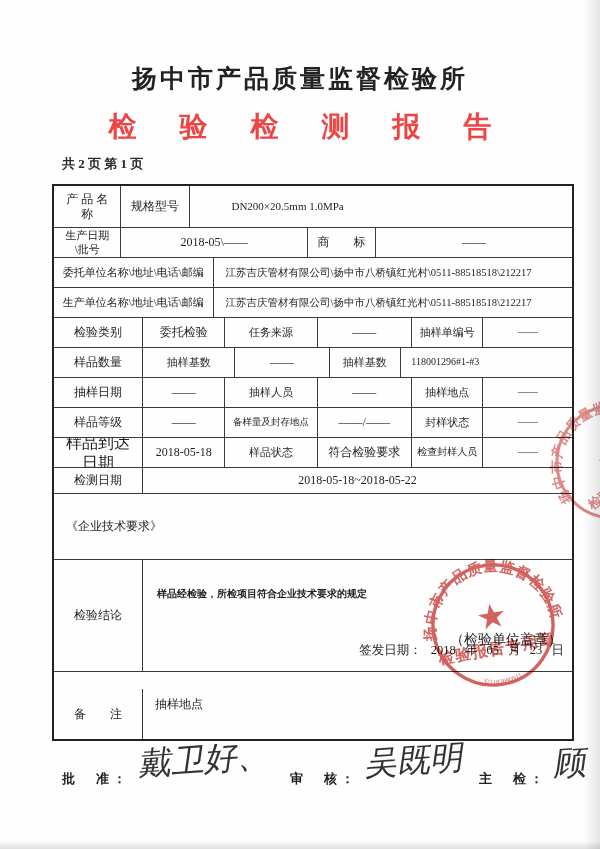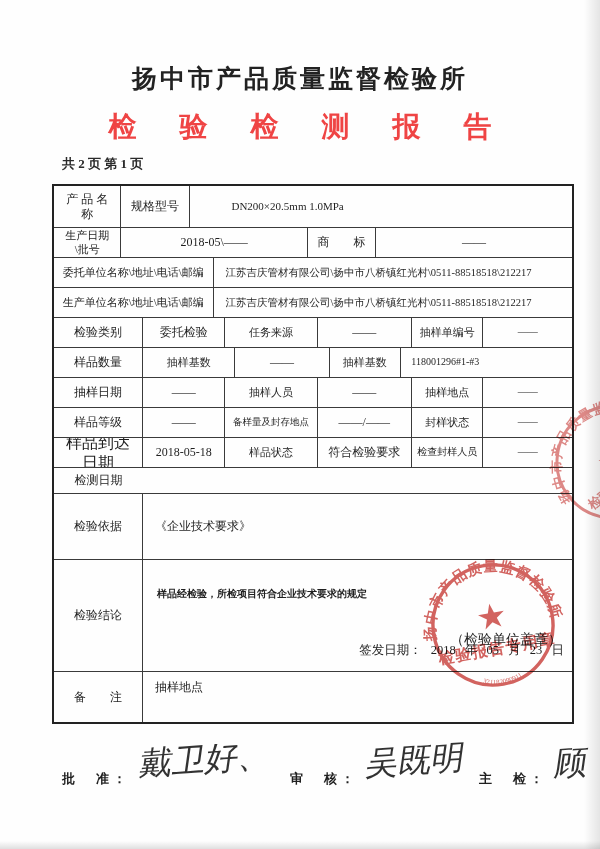--- a/index.html
+++ b/index.html
@@ -16,21 +16,21 @@
   .org-title{position:absolute;top:62px;left:0;width:100%;text-align:center;
     font-size:25px;font-weight:bold;letter-spacing:3px;color:#222;}
   .report-title{position:absolute;top:108px;left:0;width:100%;text-align:center;
     font-size:28px;font-weight:bold;letter-spacing:18px;color:#ef4444;text-indent:18px;}
   .doc-line{position:absolute;top:155px;left:62px;right:48px;display:flex;
     justify-content:space-between;font-size:13px;font-weight:bold;color:#2a2a2a;}
 
   .tbl{position:absolute;left:52px;top:184px;width:522px;
     border:2px solid #222;box-sizing:border-box;background:transparent;}
   .trow{display:flex;border-bottom:1px solid #3a3a3a;box-sizing:border-box;}
-  .trow:last-child{border-bottom:none;}
+  .trow:last-child{border-bottom:none;margin-top:17px;}
   .cell{border-right:1px solid #3a3a3a;box-sizing:border-box;display:flex;
     align-items:center;justify-content:center;text-align:center;
     font-size:12px;line-height:1.25;padding:1px 5px;overflow:hidden;}
   .cell:last-child{border-right:none;}
   .cell.left{justify-content:flex-start;text-align:left;padding-left:12px;}
   .lab{font-weight:normal;}
   
   .a1{width:13.0%;} .a2{width:36.0%;} .a3{width:13.2%;} .a4{width:37.8%;}
   
   .b1{width:30.8%;font-size:11px;} .b2{width:69.2%;font-size:10.5px;}
@@ -128,24 +128,24 @@
       <div class="cell c1 lab" style="font-size:16px">样品到达日期</div>
       <div class="cell c2">2018-05-18</div>
       <div class="cell c3 lab">样品状态</div>
       <div class="cell c4">符合检验要求</div>
       <div class="cell c5 lab" style="font-size:10px">检查封样人员</div>
       <div class="cell c6">——</div>
     </div>
 
     <div class="trow" style="height:26px">
       <div class="cell d1 lab">检测日期</div>
+      <div class="cell d2">2018-05-18~2018-05-22</div>
     </div>
 
     <div class="trow" style="height:66px">
-      <div class="cell d1 lab">检验依据</div>
       <div class="cell d2 left">《企业技术要求》</div>
     </div>
 
     <div class="trow" style="height:112px">
       <div class="cell d1 lab">检验结论</div>
       <div class="cell d2 concl-cell">
         <div class="concl-text">样品经检验，所检项目符合企业技术要求的规定</div>
         <div class="seal-note">（检验单位盖章）</div>
         <div class="issue-line">签发日期： 2018 年 05 月 23 日</div>
       </div>

